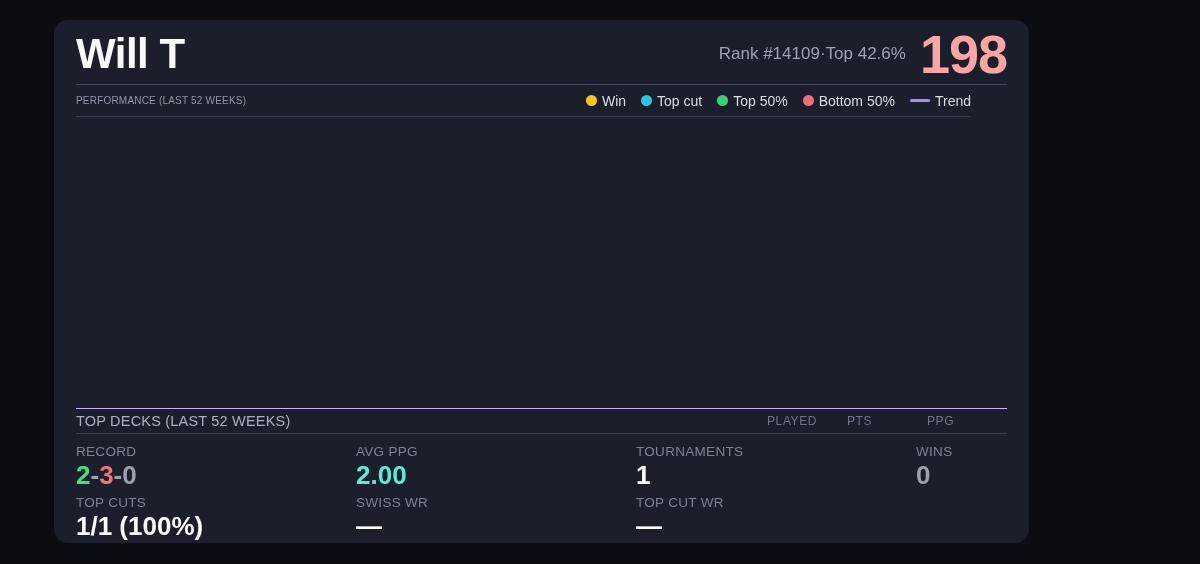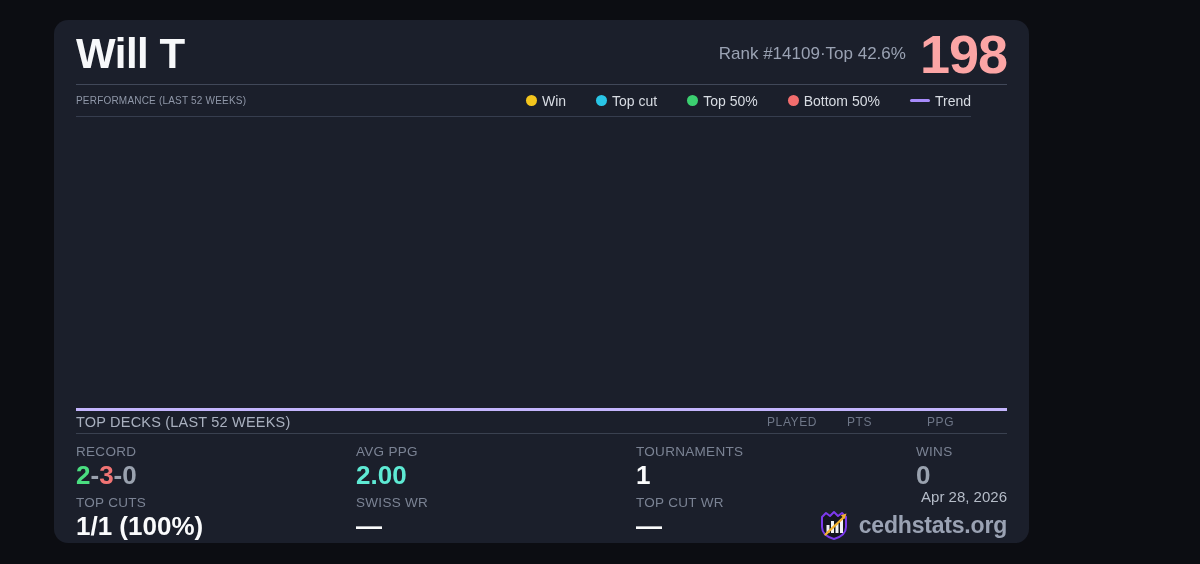--- a/index.html
+++ b/index.html
@@ -68,21 +68,21 @@
     border-bottom: 1px solid #363d4e;
   }
   .section-title {
     color: #8f97a8;
     font-size: 10px;
     letter-spacing: 0.2px;
   }
   .legend {
     display: flex;
     align-items: center;
-    gap: 30px;
+    gap: 15px;
   }
   .legend-item {
     display: flex;
     align-items: center;
     gap: 5px;
     color: #d8dce3;
     font-size: 14px;
   }
   .legend-dot {
     width: 11px; height: 11px;
@@ -101,21 +101,21 @@
     margin: 0 22px;
   }
   
   .decks-row {
     margin: 0 22px;
     height: 26px;
     flex: none;
     display: flex;
     align-items: center;
     justify-content: space-between;
-    border-top: 3px solid #c4b5fd;
+    border-top: 1px solid #c4b5fd;
     border-bottom: 1px solid #3a4150;
   }
   .decks-title {
     color: #a9b0bf;
     font-size: 14.5px;
     letter-spacing: 0.2px;
   }
   .deck-cols {
     display: flex;
   }
@@ -259,30 +259,15 @@
         <div class="stat-value">—</div>
       </div>
 
       <div class="stat-col">
         <div class="stat-label">WINS</div>
         <div class="stat-value v-gray" style="color: rgb(154, 162, 175);">0</div>
       </div>
 
     </div>
 
-    <div class="footer">
-      <div class="footer-date">Apr 28, 2026</div>
-      <div class="brand">
-        <svg class="brand-logo" viewBox="0 0 34 34" xmlns="http://www.w3.org/2000/svg">
-          <path d="M5 9 L9 5 L13 8 L17 4 L21 8 L25 5 L29 9 L29 19 C29 25 24 29 17 31 C10 29 5 25 5 19 Z" fill="#14161f" stroke="#7c3aed" stroke-width="2" stroke-linejoin="round"></path>
-          <rect x="9.5" y="17" width="3" height="8" fill="#f2f3f5"></rect>
-          <rect x="14" y="13" width="3" height="12" fill="#f2f3f5"></rect>
-          <rect x="18.5" y="16" width="3" height="9" fill="#f2f3f5"></rect>
-          <rect x="23" y="11" width="3" height="14" fill="#f2f3f5"></rect>
-          <path d="M8.5 26.5 L26 10" stroke="#f2b22e" stroke-width="2.4" stroke-linecap="round"></path>
-          <polygon points="29.5,5.5 23.8,7.2 27.6,11" fill="#f2b22e"></polygon>
-        </svg>
-        <span class="brand-name">cedhstats.org</span>
-      </div>
-    </div>
   </div>
 
 </div>
 
 </body></html>

